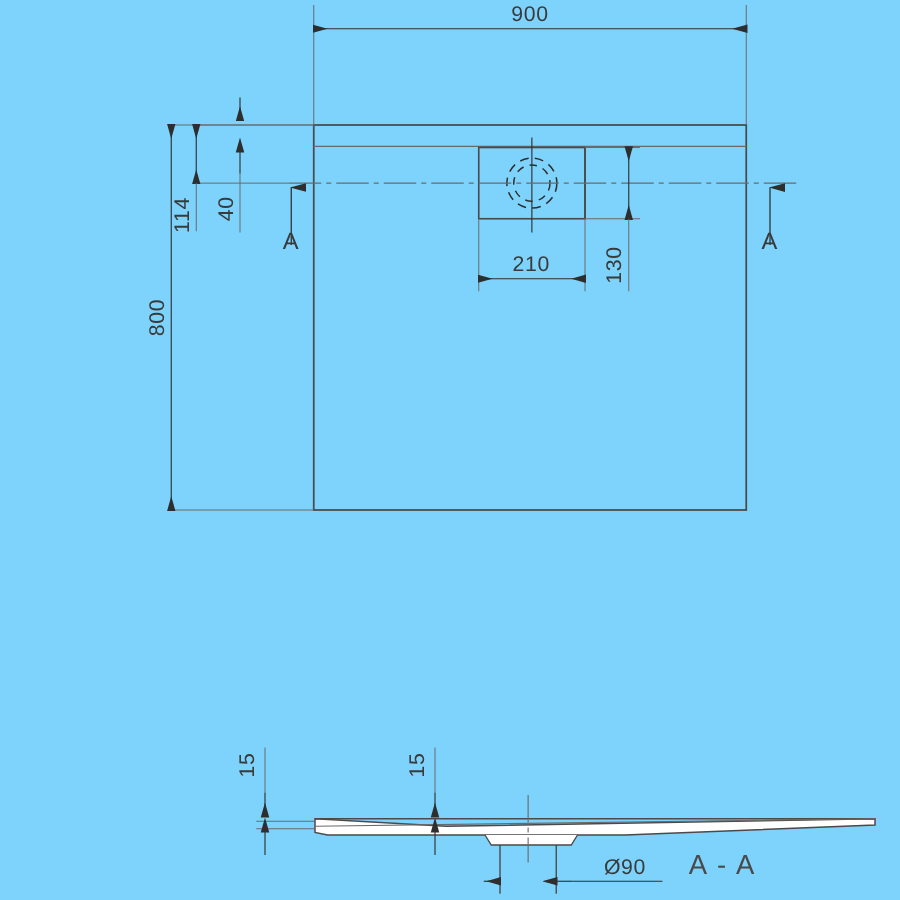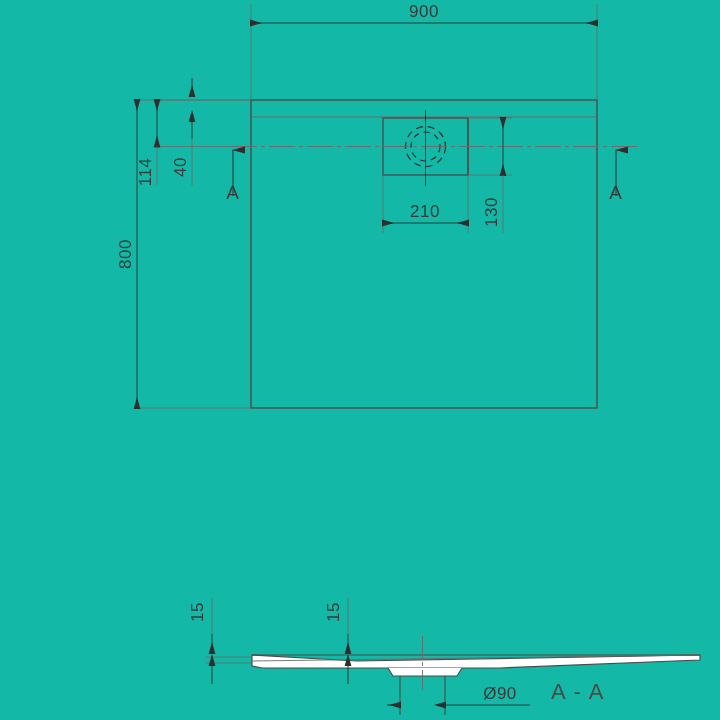--- a/index.html
+++ b/index.html
@@ -10,21 +10,21 @@
   body {
     width: 720px;
     height: 720px;
     font-family: "Liberation Sans", sans-serif;
     overflow: hidden;
   }
   #drawing-root {
     position: relative;
     width: 720px;
     height: 720px;
-    background: #14b8a6;
+    background: #7dd3fc;
   }
   svg.cad {
     position: absolute;
     top: 0;
     left: 0;
     width: 720px;
     height: 720px;
     display: block;
   }
   .dim-text {

